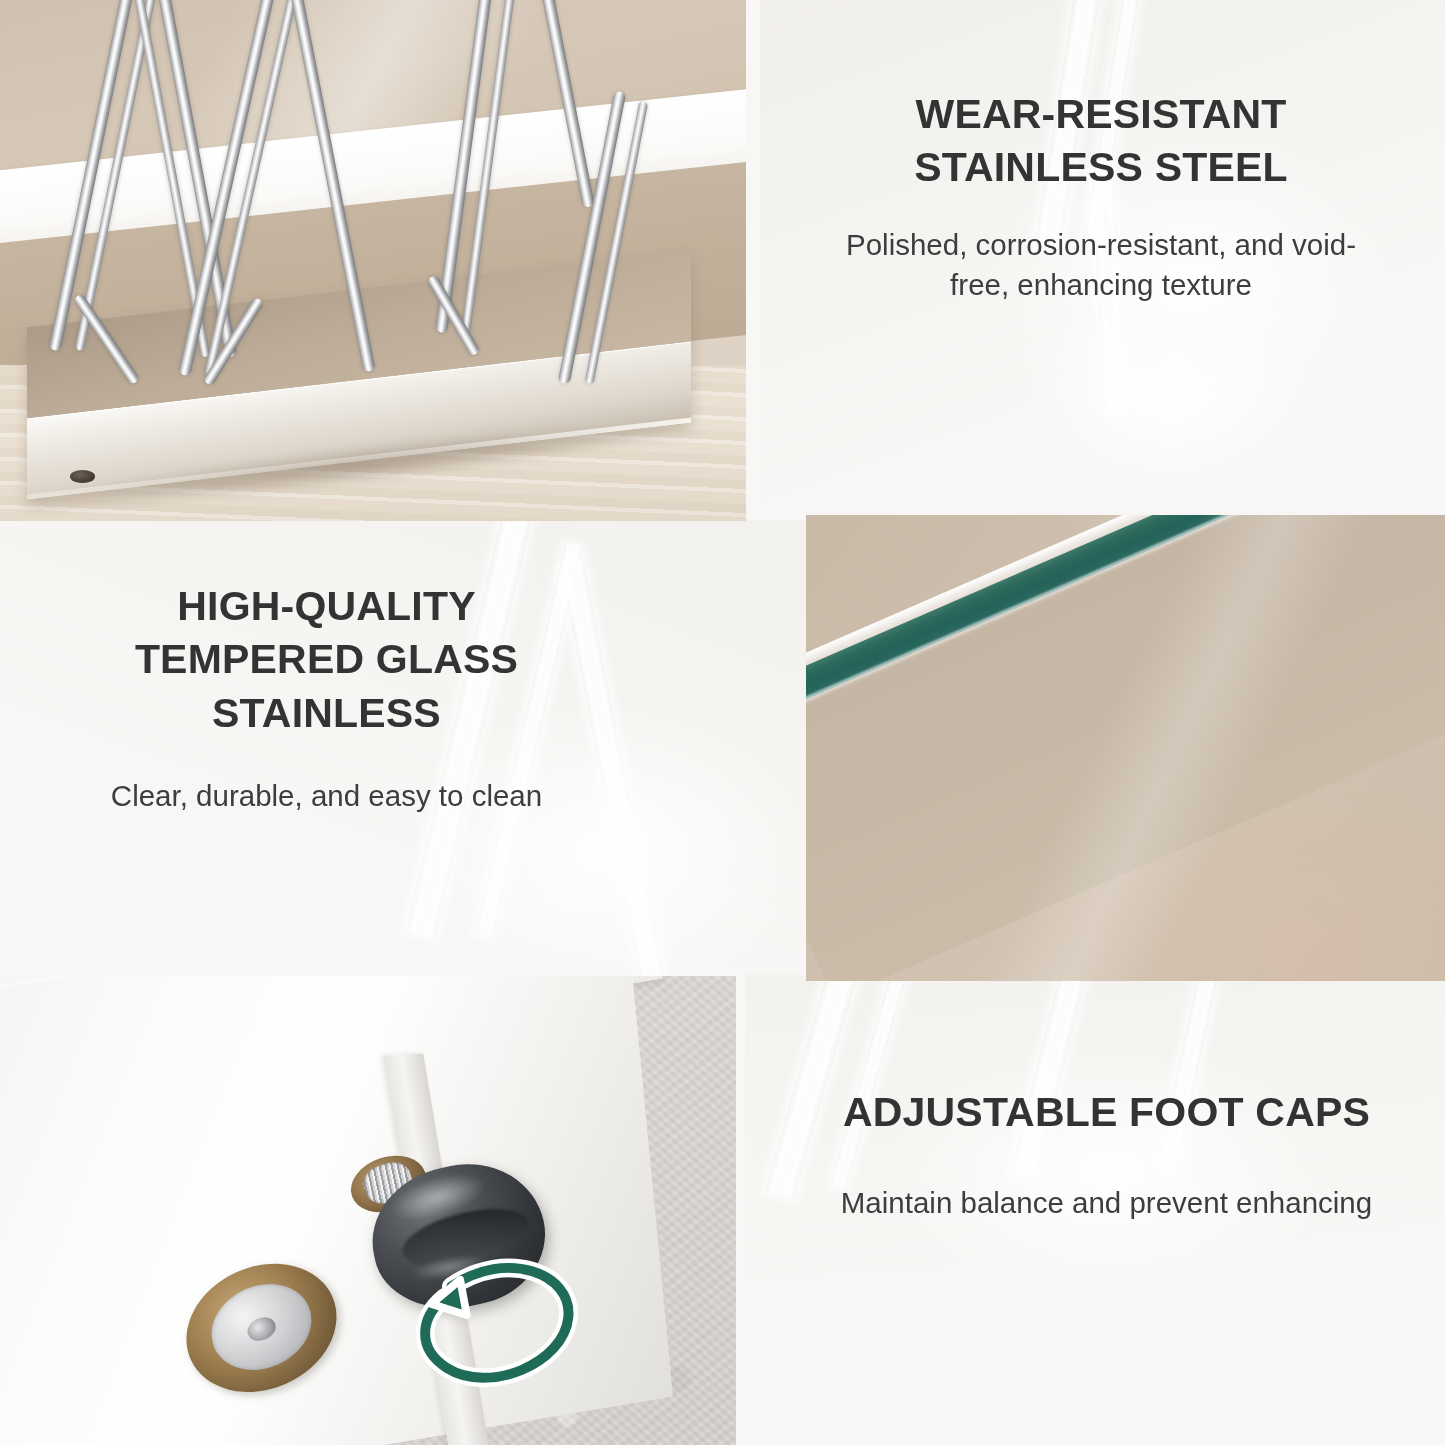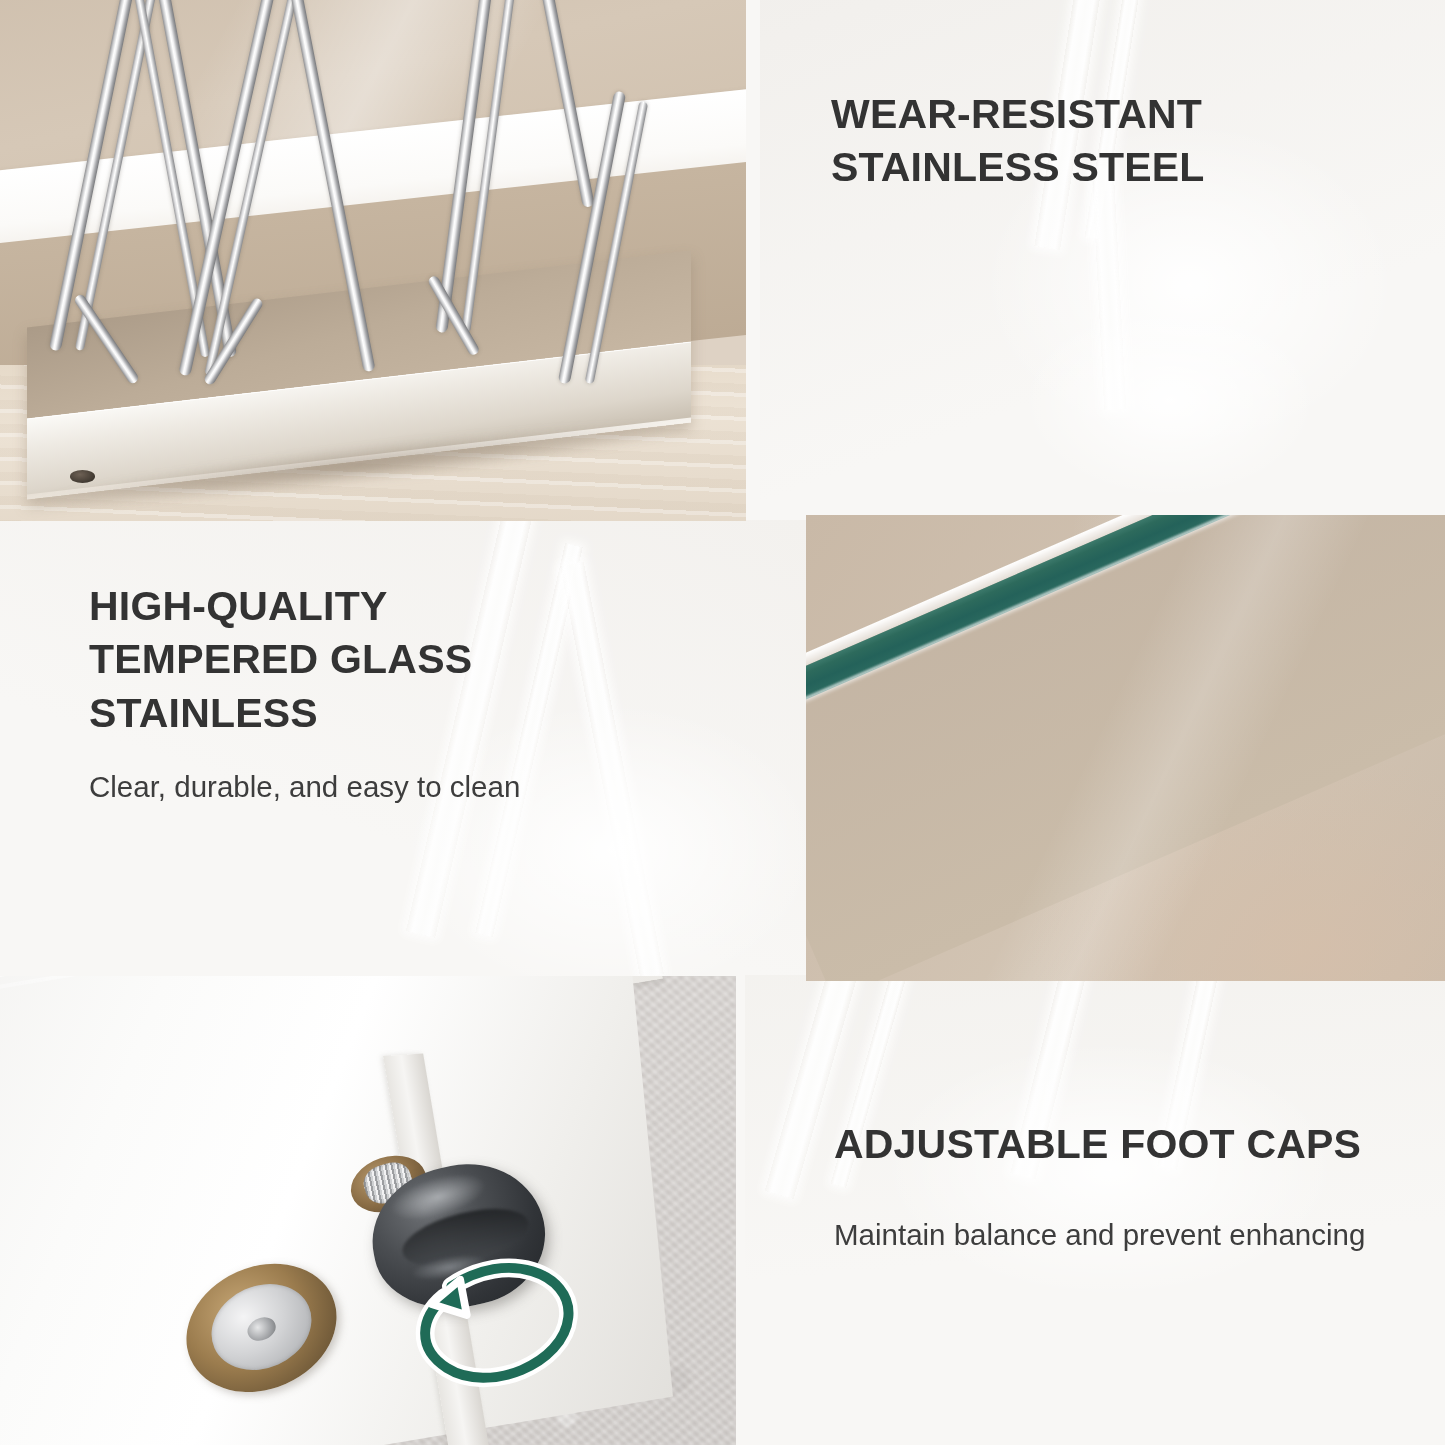--- a/index.html
+++ b/index.html
@@ -240,39 +240,39 @@
   }
   .foot-glideHub {
     position:absolute; left:33.5%; top:73%; width:4%; height:4.6%;
     background:radial-gradient(circle at 40% 36%, #e6e7e8 0%, #9fa1a4 60%, #6e7072 100%);
     border-radius:50%; transform:rotate(-24deg);
   }
   
   .foot-arrow { position:absolute; left:44%; top:54%; width:46%; height:40%; overflow:visible; }
 
   
-  .txt { position:absolute; }
+  .txt { position:absolute;text-align:center; }
   .txt h2 {
     color:#333333;
     font-weight:700;
     font-size:41px;
     line-height:1.30;
     letter-spacing:.2px;
   }
   .txt p {
     color:#3d3d3d;
     font-weight:400;
     font-size:29.5px;
     line-height:1.38;
   }
   #text-steel  { left:831px; top:88px;  width:540px; }
   #text-steel  p { margin-top:30px; }
   #text-glass  { left:89px;  top:580px; width:475px; }
-  #text-glass  p { margin-top:27px; }
-  #text-foot   { left:834px; top:1118px; width:545px; }
+  #text-glass  p { margin-top:36px; }
+  #text-foot   { left:834px; top:1086px; width:545px; }
   #text-foot   p { margin-top:44px; }
 </style>
 </head>
 <body>
 
 <div id="page">
 
   <div class="watermark">
     <div class="wm-shade" style="left:760px; top:0;    width:700px; height:520px;"></div>
     <div class="wm-bar" style="left:1060px;top:-80px;width:26px;  height:330px; transform:rotate(9deg);"></div>
@@ -370,20 +370,21 @@
       </g>
       <g fill="none" stroke="#1f6b57" stroke-width="9" stroke-linecap="round">
         <path d="M62,52 C 112,18 172,40 168,80 C 164,122 96,150 58,126 C 30,108 34,80 56,62"></path>
       </g>
       <polygon points="70,46 44,68 76,78" fill="#1f6b57" stroke="#ffffff" stroke-width="7" stroke-linejoin="round"></polygon>
     </svg>
   </div>
 
   <div class="txt" id="text-steel">
     <h2>WEAR-RESISTANT STAINLESS STEEL</h2>
+    <p>Polished, corrosion-resistant, and void-free, enhancing texture</p>
   </div>
 
   <div class="txt" id="text-glass">
     <h2>HIGH-QUALITY TEMPERED GLASS STAINLESS</h2>
     <p>Clear, durable, and easy to clean</p>
   </div>
 
   <div class="txt" id="text-foot">
     <h2>ADJUSTABLE FOOT CAPS</h2>
     <p>Maintain balance and prevent enhancing</p>

